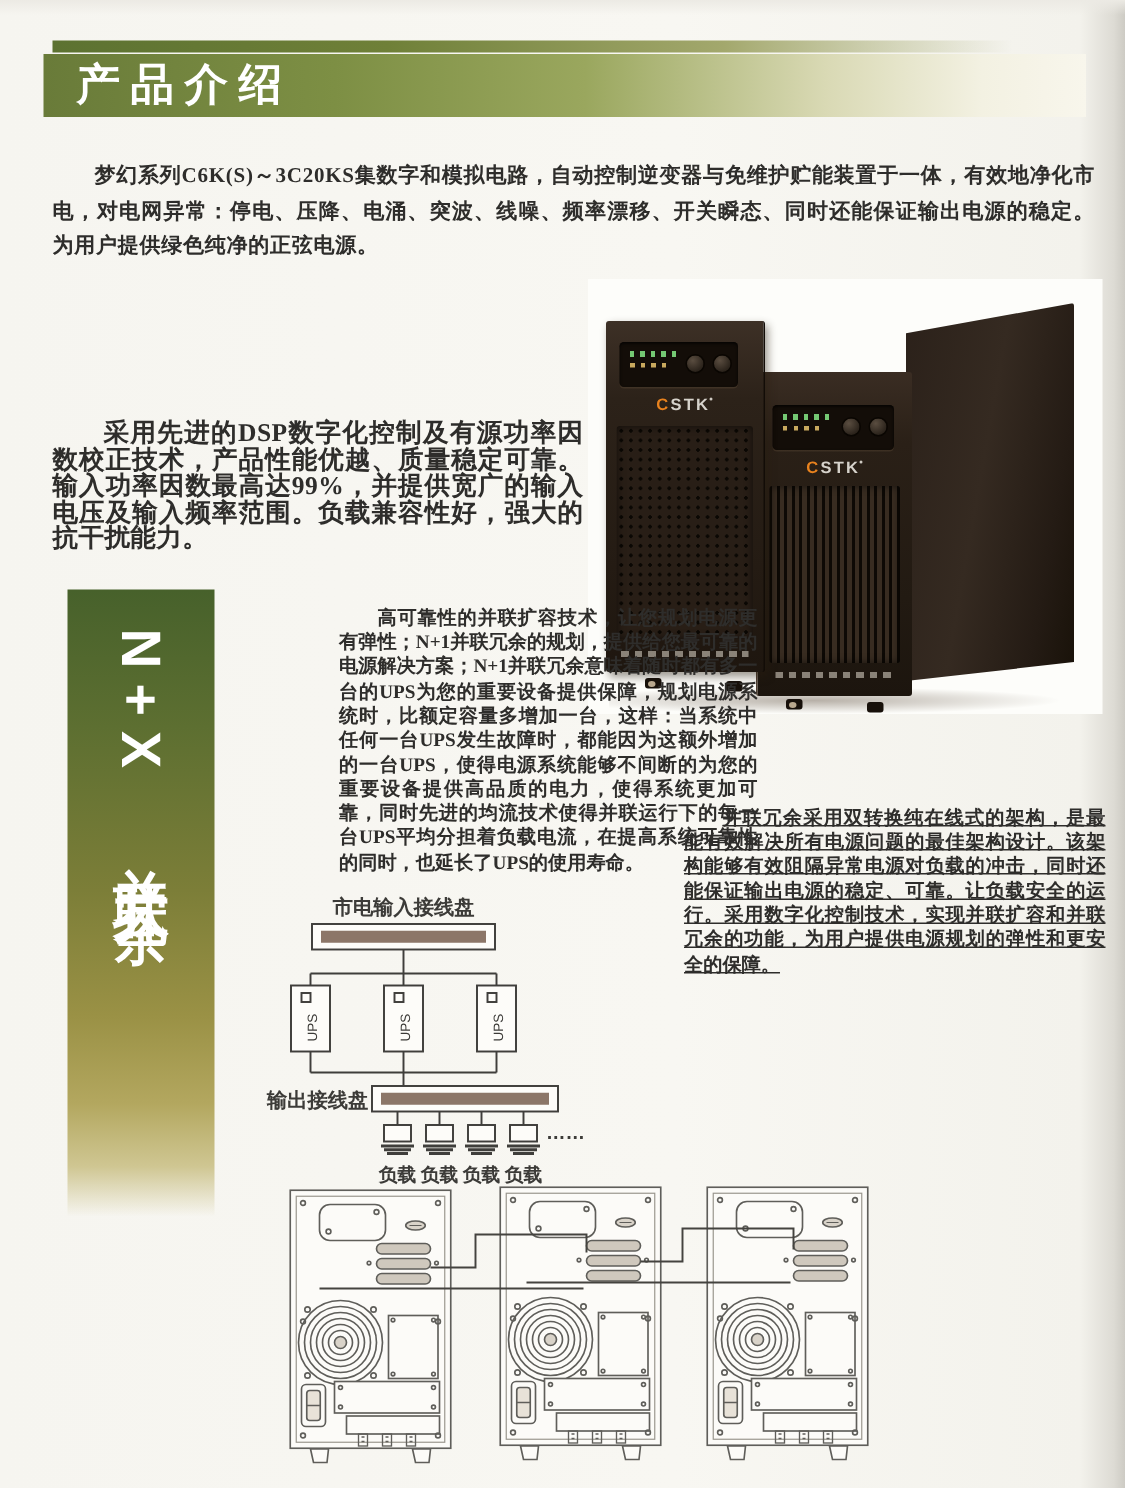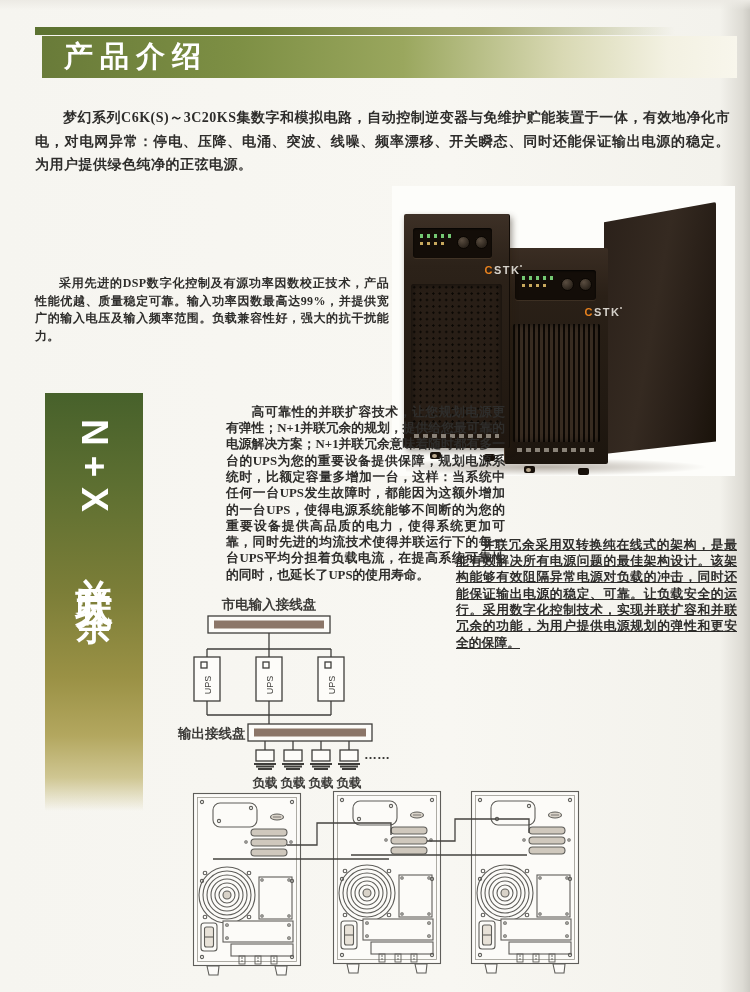--- a/index.html
+++ b/index.html
@@ -9,32 +9,32 @@
     font-family:"Liberation Serif", serif;
   }
   .sheet{position:absolute;left:0;top:0;width:750px;height:992px;
     background:linear-gradient(90deg,#f6f5f0 0,#f8f7f2 60%,#f3f2ec 96%,#dddbd4 99%,#cdcbc4 100%);}
   .sheet::before{content:"";position:absolute;left:0;top:0;right:0;height:10px;
     background:linear-gradient(180deg,#eceae4,rgba(236,234,228,0));}
 
   
   .banner-strip{position:absolute;left:35px;top:27px;width:640px;height:8px;
     background:linear-gradient(90deg,#5c7231 0,#6f8038 35%,#a3a86d 70%,rgba(240,238,222,0) 100%);}
-  .banner{position:absolute;left:42px;top:36px;width:695px;height:42px;
+  .banner{position:absolute;left:29px;top:36px;width:695px;height:42px;
     background:linear-gradient(90deg,#697b39 0,#7d8f44 28%,#9aa75e 52%,#d9d9b4 75%,#f3f1e2 90%,#f8f6ec 100%);
     display:flex;align-items:center;}
   .banner h1{margin:0 0 0 22px;font-family:"Liberation Sans",sans-serif;
     font-size:29px;font-weight:bold;color:#ffffff;letter-spacing:7px;}
 
   
   .para{position:absolute;color:#2e2d2b;text-align:justify;
     font-weight:600;}
   .p1{left:35px;top:92px;width:695px;font-size:14px;line-height:23.5px;letter-spacing:.5px;text-indent:2em;}
   .p2{left:35px;top:166px;width:354px;font-size:13.2px;line-height:19px;letter-spacing:.3px;text-indent:2em;}
-  .p3{left:35px;top:263px;width:354px;font-size:12px;line-height:17.5px;letter-spacing:.3px;text-indent:2em;}
+  .p3{left:35px;top:263px;width:354px;font-size:17px;line-height:17.5px;letter-spacing:.3px;text-indent:2em;}
   .p4{left:190px;top:391px;width:279px;font-size:12.8px;line-height:16.3px;text-indent:2em;margin-left:36px;}
   .p5{left:456px;top:524px;width:281px;font-size:12.8px;line-height:16.3px;text-indent:2em;text-decoration:underline;}
 
   
   .ribbon{position:absolute;left:45px;top:393px;width:98px;height:418px;
     background:linear-gradient(180deg,#47612b 0,#5d6f31 22%,#7c7e38 48%,#9a9145 68%,#b3a75f 82%,#cfc692 92%,rgba(232,226,190,0) 100%);
     display:flex;justify-content:center;}
   .ribbon .vtxt{writing-mode:vertical-rl;text-orientation:mixed;
     font-family:"Liberation Sans",sans-serif;font-weight:bold;color:#ffffff;
     font-size:37px;letter-spacing:10px;margin-top:26px;line-height:1;}
@@ -56,21 +56,21 @@
     border-right:1px solid #120c07;box-shadow:2px 3px 6px rgba(40,28,16,.45);}
   .recess{position:absolute;background:#130d08;border-radius:3px;
     box-shadow:inset 0 1px 2px rgba(0,0,0,.8), 0 1px 0 rgba(120,95,70,.25);}
   .recess .leds{position:absolute;left:7px;top:6px;width:34px;height:4px;
     background:repeating-linear-gradient(90deg,#74c873 0 3px,rgba(0,0,0,0) 3px 7px);}
   .recess .leds2{position:absolute;left:7px;top:14px;width:26px;height:3px;
     background:repeating-linear-gradient(90deg,#c8a95e 0 3px,rgba(0,0,0,0) 3px 7px);}
   .recess .btn{position:absolute;top:8px;width:11px;height:11px;border-radius:50%;
     background:radial-gradient(circle at 35% 30%,#5a4d40,#2c241c 70%);border:1px solid #0a0602;}
   .logo{position:absolute;width:100%;text-align:center;
-    font-family:"Liberation Sans",sans-serif;font-weight:bold;font-size:11px;letter-spacing:1.5px;padding-left:47px;}
+    font-family:"Liberation Sans",sans-serif;font-weight:bold;font-size:11px;letter-spacing:1.5px;}
   .logo .c{color:#e8821e;}
   .logo .stk{color:#d6d2cb;}
   .logo .reg{display:inline-block;width:2px;height:2px;background:#cfcac2;
     border-radius:50%;vertical-align:top;margin-top:1px;}
   .grille-dots{position:absolute;background-color:#281e16;border-radius:2px;
     background-image:radial-gradient(#0b0804 1.15px, rgba(0,0,0,0) 1.3px);
     background-size:6.4px 6.4px;box-shadow:inset 0 0 6px rgba(0,0,0,.6);}
   .grille-slats{position:absolute;border-radius:2px;
     background:repeating-linear-gradient(90deg,#0d0905 0 2px,#382c21 2px 5px);
     box-shadow:inset 0 0 6px rgba(0,0,0,.6);}

